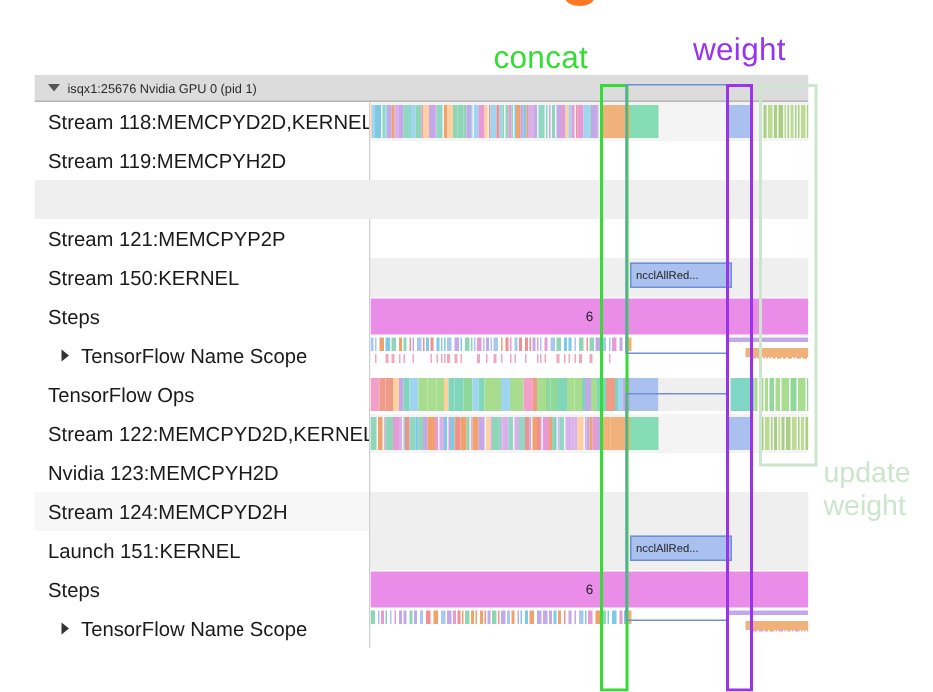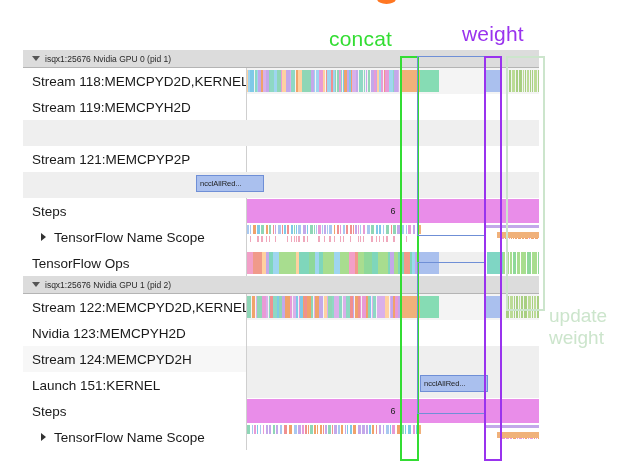--- a/index.html
+++ b/index.html
@@ -171,20 +171,23 @@
     <div class="row alt">
       <div class="trk shade"></div>
     </div>
     <div class="row">
       <div class="lbl">
         <span>Stream 121:MEMCPYP2P</span>
       </div>
       <div class="trk"></div>
     </div>
     <div class="row">
+      <div class="lbl">
+        <span>Stream 150:KERNEL</span>
+      </div>
       <div class="trk shade">
         <div class="blk" style="left: 173px; width: 68px;">ncclAllRed...</div>
       </div>
     </div>
     <div class="row">
       <div class="lbl">
         <span>Steps</span>
       </div>
       <div class="trk">
         <div class="solid" style="left: 0px; right: 0px; background: rgb(233, 141, 233);">6</div>
@@ -345,24 +348,20 @@
         <div class="band" style="left: 259px; width: 3px; background: rgb(168, 221, 143);"></div>
         <div class="band" style="left: 263px; width: 2px; background: rgb(168, 221, 143);"></div>
         <div class="band" style="left: 266px; width: 3px; background: rgb(142, 216, 154);"></div>
         <div class="band" style="left: 270px; width: 3px; background: rgb(168, 221, 143);"></div>
         <div class="band" style="left: 274px; width: 5px; background: rgb(168, 221, 143);"></div>
         <div class="band" style="left: 280px; width: 4px; background: rgb(142, 216, 154);"></div>
         <div class="band" style="left: 285px; width: 5px; background: rgb(168, 221, 143);"></div>
         <div class="band" style="left: 291px; width: 3px; background: rgb(142, 216, 154);"></div>
       </div>
     </div>
-    <div class="grp">
-      <span class="caret"></span>
-      <span class="gtxt">isqx1:25676 Nvidia GPU 1 (pid 2)</span>
-    </div>
     <div class="row">
       <div class="lbl">
         <span>Stream 122:MEMCPYD2D,KERNEL,MI</span>
       </div>
       <div class="trk shade2">
         <div class="band" style="left: 0px; width: 4px; background: rgb(143, 214, 182);"></div>
         <div class="band" style="left: 5px; width: 3px; background: rgb(240, 162, 106);"></div>
         <div class="band" style="left: 9px; width: 1px; background: rgb(217, 176, 234);"></div>
         <div class="band" style="left: 10px; width: 3px; background: rgb(143, 214, 182);"></div>
         <div class="band" style="left: 13px; width: 2px; background: rgb(143, 214, 182);"></div>

